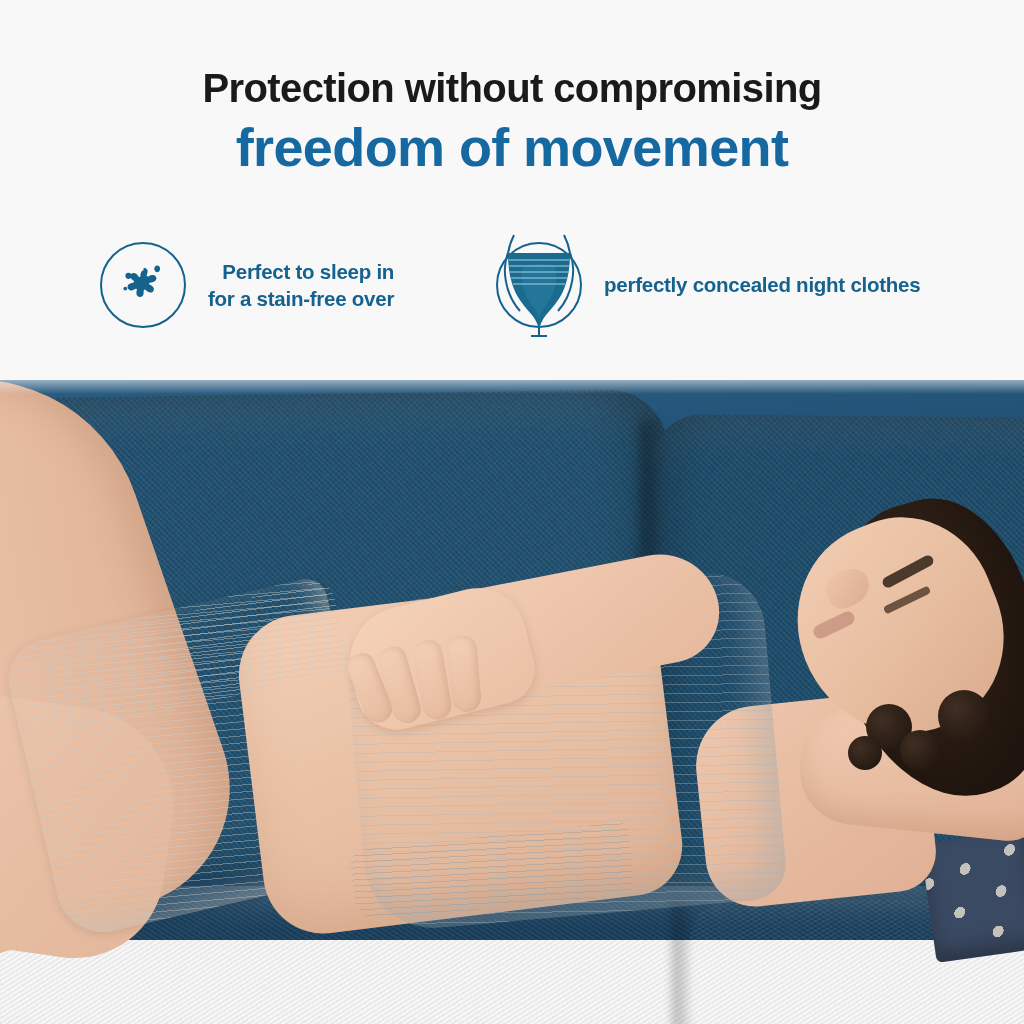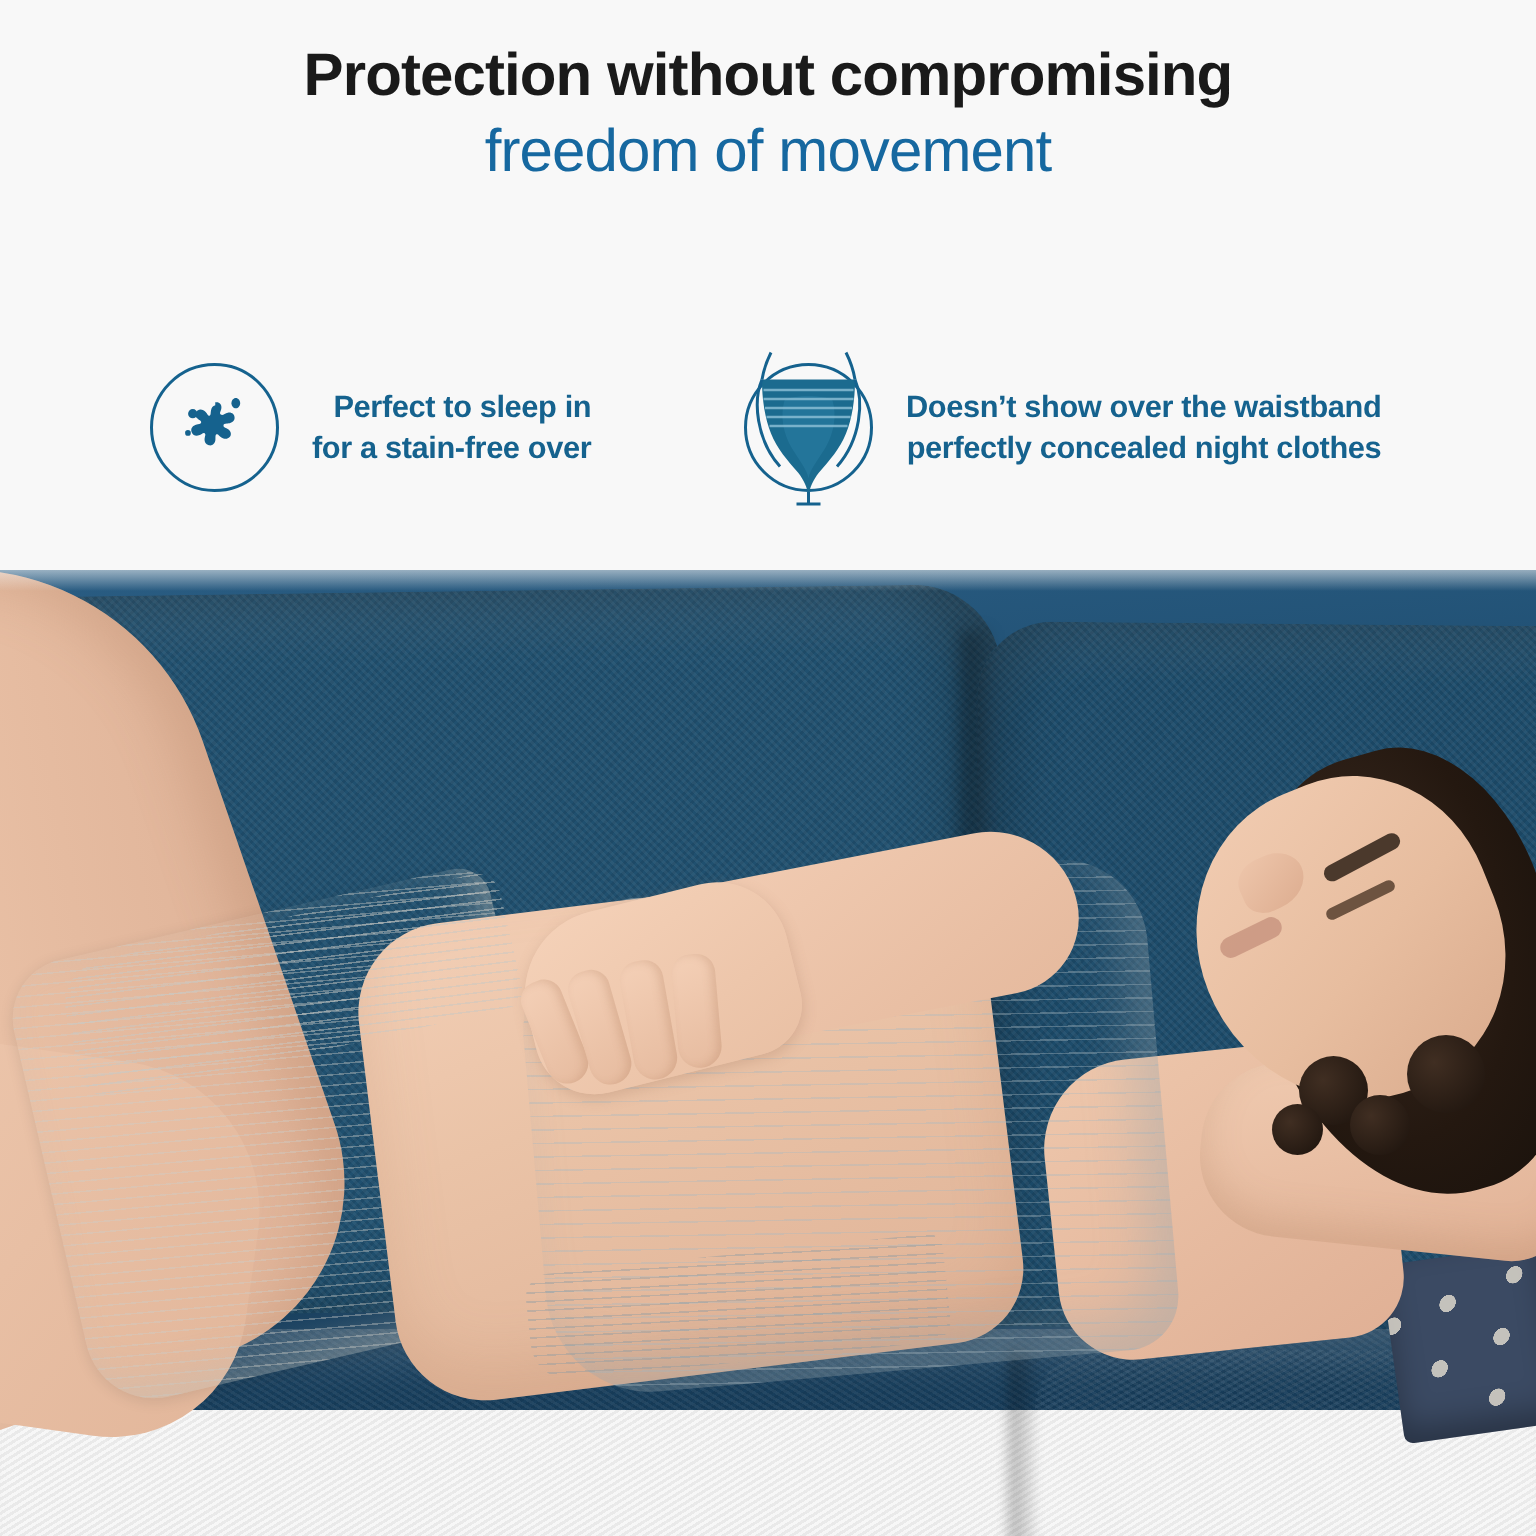--- a/index.html
+++ b/index.html
@@ -13,29 +13,29 @@
   #banner {
     position:relative;
     width:1024px; height:1024px;
     background:#f7f7f7;
     overflow:hidden;
   }
 
   
   .header {
     position:absolute; left:0; top:0; width:1024px; height:200px;
-    text-align:center; padding-top:28px; z-index:6;
+    text-align:center; padding-top:66px; z-index:6;
   }
   .headline-1 {
     font-size:40px; font-weight:bold; color:#1a1a1a;
     letter-spacing:-0.6px; line-height:1.12;
     font-family:"Liberation Sans", sans-serif;
   }
   .headline-2 {
-    font-size:40px; font-weight:normal; color:#1668a0;
+    font-size:54px; font-weight:bold; color:#1668a0;
     letter-spacing:-0.6px; line-height:1.12; margin-top:6px;
     font-family:"Liberation Sans", sans-serif;
   }
 
   
   .features {
     position:absolute; left:0; top:236px; width:1024px; height:120px; z-index:6;
   }
   .feature {
     position:absolute; display:flex; align-items:center; gap:22px;text-align:right;
@@ -398,19 +398,18 @@
             <path d="M24 2 C21 8 19 14 18 20"></path>
             <path d="M74 2 C77 8 79 14 80 20"></path>
             <path d="M18 20 C12 34 14 60 30 78"></path>
             <path d="M80 20 C86 34 84 60 68 78"></path>
             <line x1="49" y1="95" x2="49" y2="103"></line>
             <line x1="41" y1="103" x2="57" y2="103"></line>
           </g>
         </svg>
       </div>
       <div class="feature-text">
-        <span class="ln">Doesn’t show over the waistband</span>
         <span class="ln">perfectly concealed night clothes</span>
       </div>
     </div>
 
   </div>
 </div>
 
 </body></html>

